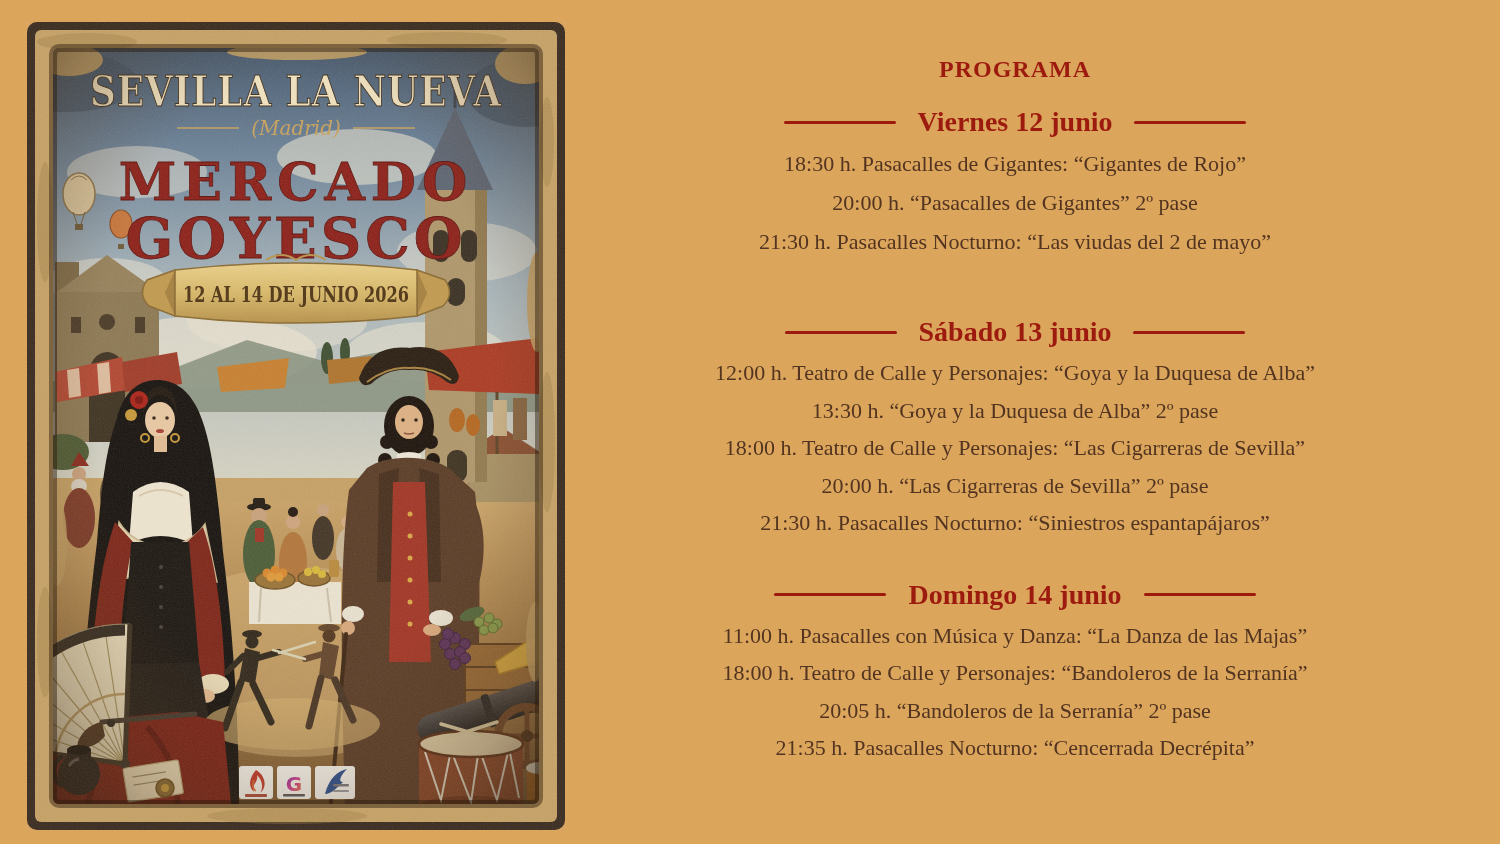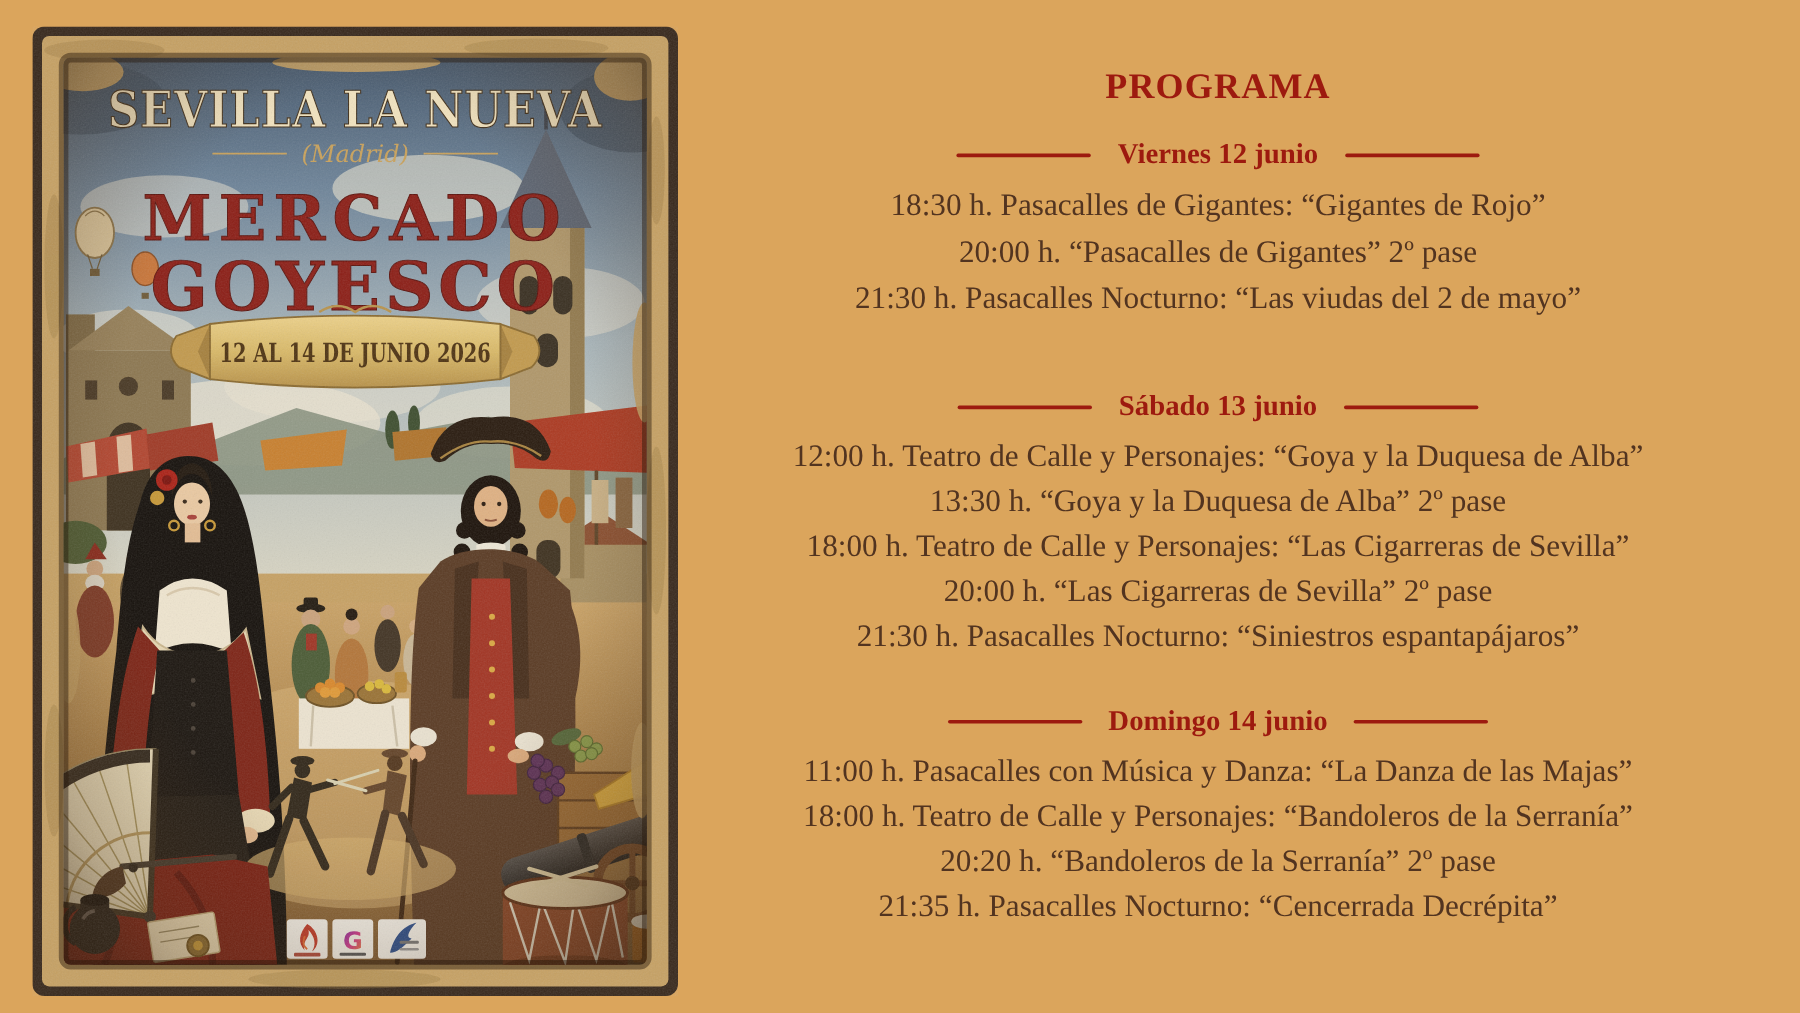--- a/index.html
+++ b/index.html
@@ -13,35 +13,35 @@
   
   .poster{position:absolute;left:27px;top:22px;width:538px;height:808px;}
   .poster svg{display:block;width:538px;height:808px;}
 
   
   .program{
     position:absolute;left:565px;top:0;width:900px;
     text-align:center;color:#523420;
   }
   .program-title{
-    margin:56px 0 0;font-size:30px;font-weight:700;
+    margin:56px 0 0;font-size:24px;font-weight:700;
     color:#9d1a0f;letter-spacing:1px;
   }
   .day{margin-top:22px;}
   .day.d1{margin-top:54px;}
   .day.d2{margin-top:36px;}
   .day-header{
     display:flex;align-items:center;justify-content:center;gap:22px;
     height:34px;color:#9d1a0f;
   }
   .day-header h2{
-    margin:0;font-size:24px;font-weight:700;color:#9d1a0f;white-space:nowrap;
+    margin:0;font-size:28px;font-weight:700;color:#9d1a0f;white-space:nowrap;
   }
   .rule{height:3px;width:112px;background:#9d1a0f;border-radius:2px;flex:0 0 auto;}
-  .events{margin-top:5px;font-size:26px;line-height:37.5px;}
+  .events{margin-top:5px;font-size:22px;line-height:37.5px;}
   .day.d0 .events{line-height:39px;}
   .event{white-space:nowrap;}
 </style>
 </head>
 <body>
 
 <div class="stage">
 
   <div class="poster">
     <svg viewBox="0 0 538 808" xmlns="http://www.w3.org/2000/svg">
@@ -484,19 +484,19 @@
 
     <section class="day d2">
       <div class="day-header">
         <span class="rule"></span>
         <h2>Domingo 14 junio</h2>
         <span class="rule"></span>
       </div>
       <div class="events">
         <div class="event">11:00 h. Pasacalles con Música y Danza: “La Danza de las Majas”</div>
         <div class="event">18:00 h. Teatro de Calle y Personajes: “Bandoleros de la Serranía”</div>
-        <div class="event">20:20 h. “Bandoleros de la Serranía” 2º pase</div>
+        <div class="event">20:05 h. “Bandoleros de la Serranía” 2º pase</div>
         <div class="event">21:35 h. Pasacalles Nocturno: “Cencerrada Decrépita”</div>
       </div>
     </section>
   </div>
 
 </div>
 
 </body></html>

